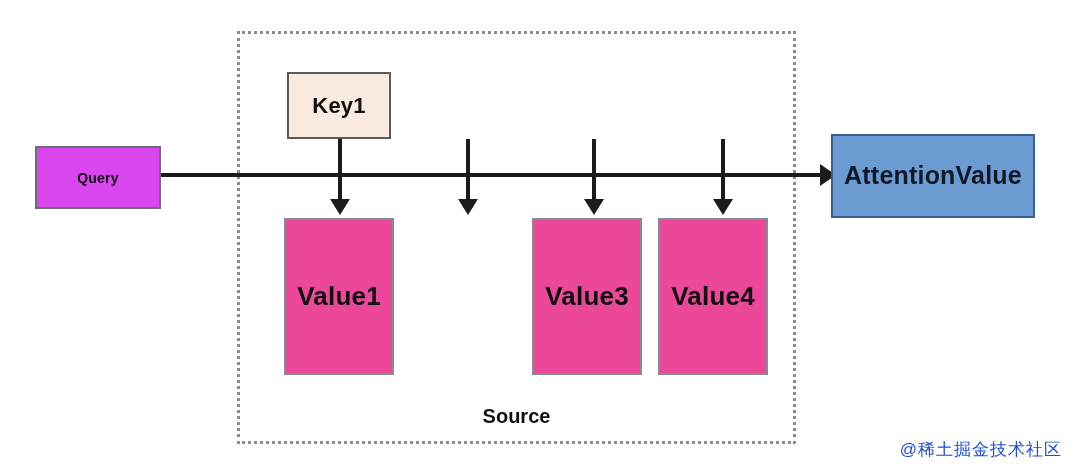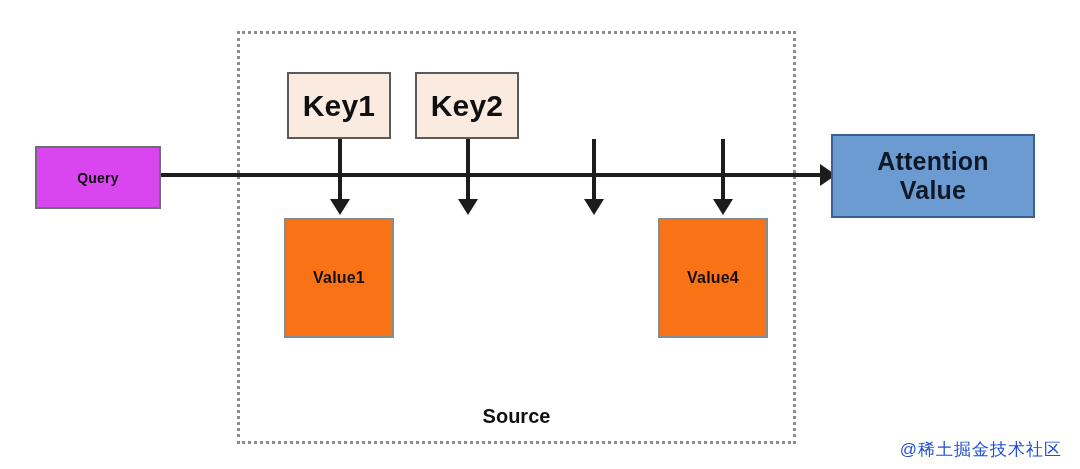--- a/index.html
+++ b/index.html
@@ -39,31 +39,31 @@
     justify-content: center;
     text-align: center;
     color: #101010;
     font-weight: bold;
     letter-spacing: .2px;
   }
 
   .key-box {
     background: #faeadf;
     border: 2px solid #5c5a58;
-    font-size: 30px;
+    font-size: 22px;
     height: 67px;
     width: 104px;
     top: 72px;
   }
 
   .value-box {
-    background: #f97316;
+    background: #ec4899;
     border: 2px solid #7f8e93;
-    font-size: 16px;
-    height: 120px;
+    font-size: 26px;
+    height: 157px;
     width: 110px;
     top: 218px;
   }
 
   .query-box {
     background: #d946ef;
     border: 2px solid #6e6c74;
     font-size: 14px;
     left: 35px;
     top: 146px;
@@ -74,21 +74,21 @@
   .attention-box {
     background: #6c9bd2;
     border: 2px solid #3a5f93;
     font-size: 25px;
     line-height: 1.18;
     left: 831px;
     top: 134px;
     width: 204px;
     height: 84px;
     color: #101828;
-    flex-direction: column;
+    flex-direction: row;
   }
 
   
   .v-line {
     position: absolute;
     width: 4px;
     background: #1c1c1c;
     top: 139px;
     height: 64px;
   }
@@ -147,23 +147,20 @@
 </head>
 <body>
 
 <div id="canvas">
 
   <div class="source-region"></div>
 
   <div class="box key-box" style="left:287px">
     <span>Key1</span>
   </div>
-  <div class="box key-box" style="left:415px">
-    <span>Key2</span>
-  </div>
 
   <div class="v-line" style="left:338px"></div>
   <div class="v-arrowhead" style="left:330px"></div>
 
   <div class="v-line" style="left:466px"></div>
   <div class="v-arrowhead" style="left:458px"></div>
 
   <div class="v-line" style="left:592px"></div>
   <div class="v-arrowhead" style="left:584px"></div>
 
@@ -178,20 +175,23 @@
   </div>
 
   <div class="box attention-box">
     <span>Attention</span>
     <span>Value</span>
   </div>
 
   <div class="box value-box" style="left:284px">
     <span>Value1</span>
   </div>
+  <div class="box value-box" style="left:532px">
+    <span>Value3</span>
+  </div>
   <div class="box value-box" style="left:658px">
     <span>Value4</span>
   </div>
 
   <div class="source-label">Source</div>
 
   <div class="watermark">@稀土掘金技术社区</div>
 
 </div>
 

